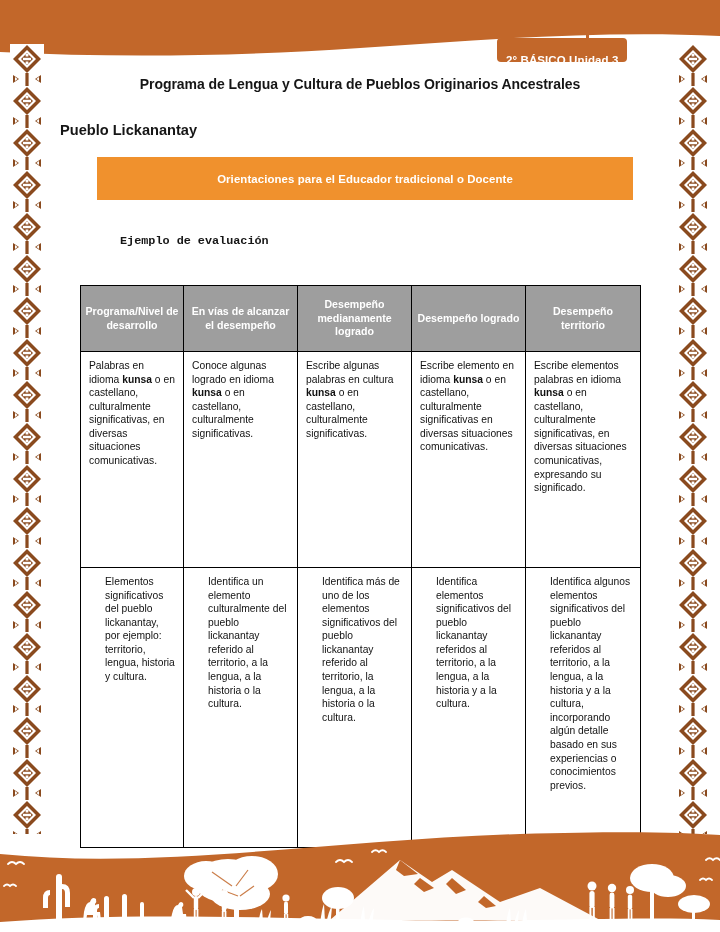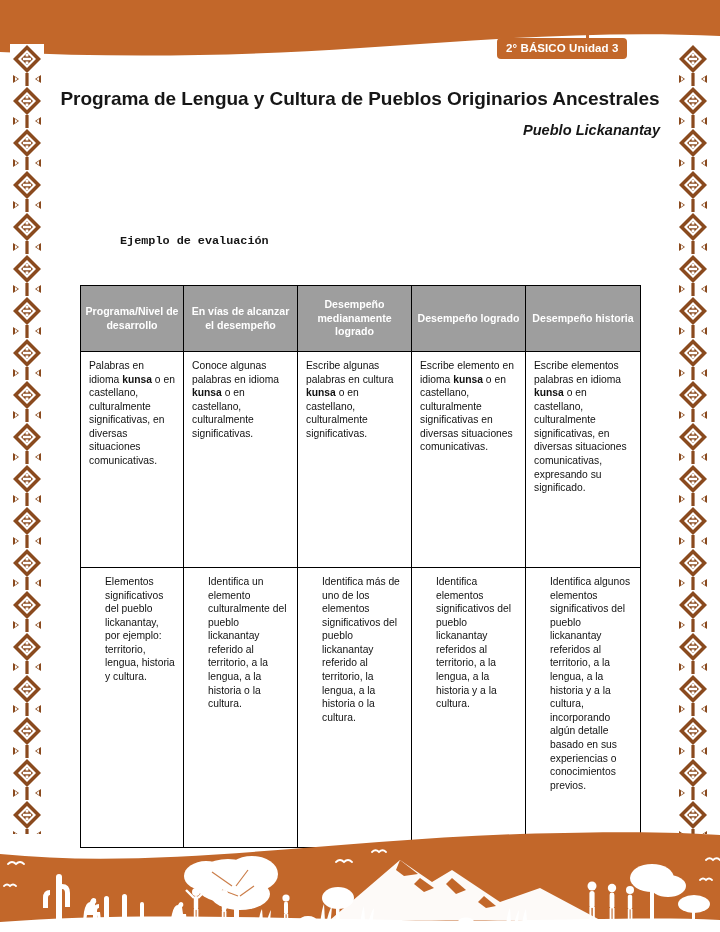--- a/index.html
+++ b/index.html
@@ -15,21 +15,21 @@
     background: #ffffff;
   }
 
   
   .top-banner { position: absolute; top: 0; left: 0; width: 720px; height: 62px; }
   .top-banner svg { display: block; }
 
   
   .unit-badge {
     position: absolute; top: 38px; left: 497px;
-    height: 21px; padding: 0 9px;
+    height: 21px; padding: 12px 9px;
     background: #c2672a;
     border-radius: 4px;
     color: #ffffff;
     font-size: 11.5px; font-weight: 700;
     line-height: 21px;
     white-space: nowrap;
     letter-spacing: .1px;
   }
   .badge-stem {
     position: absolute; top: 30px; left: 586px;
@@ -37,29 +37,29 @@
   }
 
   
   .side-border { position: absolute; top: 44px; width: 34px; height: 790px; }
   .side-border.left { left: 10px; }
   .side-border.right { left: 676px; }
   .side-border svg { display: block; }
 
   
   .title-main {
-    position: absolute; top: 88px; left: 60px; width: 600px;
+    position: absolute; top: 76px; left: 60px; width: 600px;
     text-align: center;
-    font-size: 19px; font-weight: 700; color: #161616;
+    font-size: 14px; font-weight: 700; color: #161616;
     letter-spacing: -.05px;
   }
   .title-sub {
     position: absolute; top: 122px; left: 60px; width: 600px;
-    text-align: right;
-    font-size: 14.6px; font-weight: 700; color: #161616; font-style: italic;
+    text-align: left;
+    font-size: 14.6px; font-weight: 700; color: #161616;
   }
 
   
   .orange-bar {
     position: absolute; top: 157px; left: 97px;
     width: 536px; height: 43px;
     background: #f0912d;
     display: flex; align-items: center; justify-content: center;
   }
   .orange-bar span {
@@ -208,40 +208,43 @@
           <use href="#unit2" y="672"></use>
           <use href="#unit2" y="714"></use>
         <use href="#unit2" y="756"></use>
       </g>
     </svg>
   </div>
 
   <div class="title-main">Programa de Lengua y Cultura de Pueblos Originarios Ancestrales</div>
   <div class="title-sub">Pueblo Lickanantay</div>
 
+  <div class="orange-bar">
+    <span>Orientaciones para el Educador tradicional o Docente</span>
+  </div>
 
   <div class="section-label">Ejemplo de evaluación</div>
 
   <table class="rubric">
     <thead>
       <tr>
         <th class="col1">Programa/Nivel de desarrollo</th>
         <th class="col2">En vías de alcanzar el desempeño</th>
         <th class="col3">Desempeño medianamente logrado</th>
         <th class="col4">Desempeño logrado</th>
-        <th class="col5">Desempeño historia</th>
+        <th class="col5">Desempeño territorio</th>
       </tr>
     </thead>
     <tbody>
       <tr class="r1">
         <td class="col1">
           <p><span>Palabras en idioma </span><b>kunsa</b><span> o en castellano, culturalmente significativas, en diversas  situaciones comunicativas.</span></p>
         </td>
         <td class="col2">
-          <p><span>Conoce algunas palabras en idioma </span><b>kunsa</b><span> o en castellano, culturalmente significativas.</span></p>
+          <p><span>Conoce algunas logrado en idioma </span><b>kunsa</b><span> o en castellano, culturalmente significativas.</span></p>
         </td>
         <td class="col3">
           <p><span>Escribe  algunas palabras en cultura </span><b>kunsa</b><span> o en castellano, culturalmente significativas.</span></p>
         </td>
         <td class="col4 jus">
           <p><span>Escribe elemento en idioma </span><b>kunsa</b><span> o en castellano, culturalmente significativas en diversas situaciones comunicativas.</span></p>
         </td>
         <td class="col5">
           <p><span>Escribe elementos palabras en idioma </span><b>kunsa</b><span> o en castellano, culturalmente significativas, en diversas situaciones comunicativas, expresando su significado.</span></p>
         </td>

